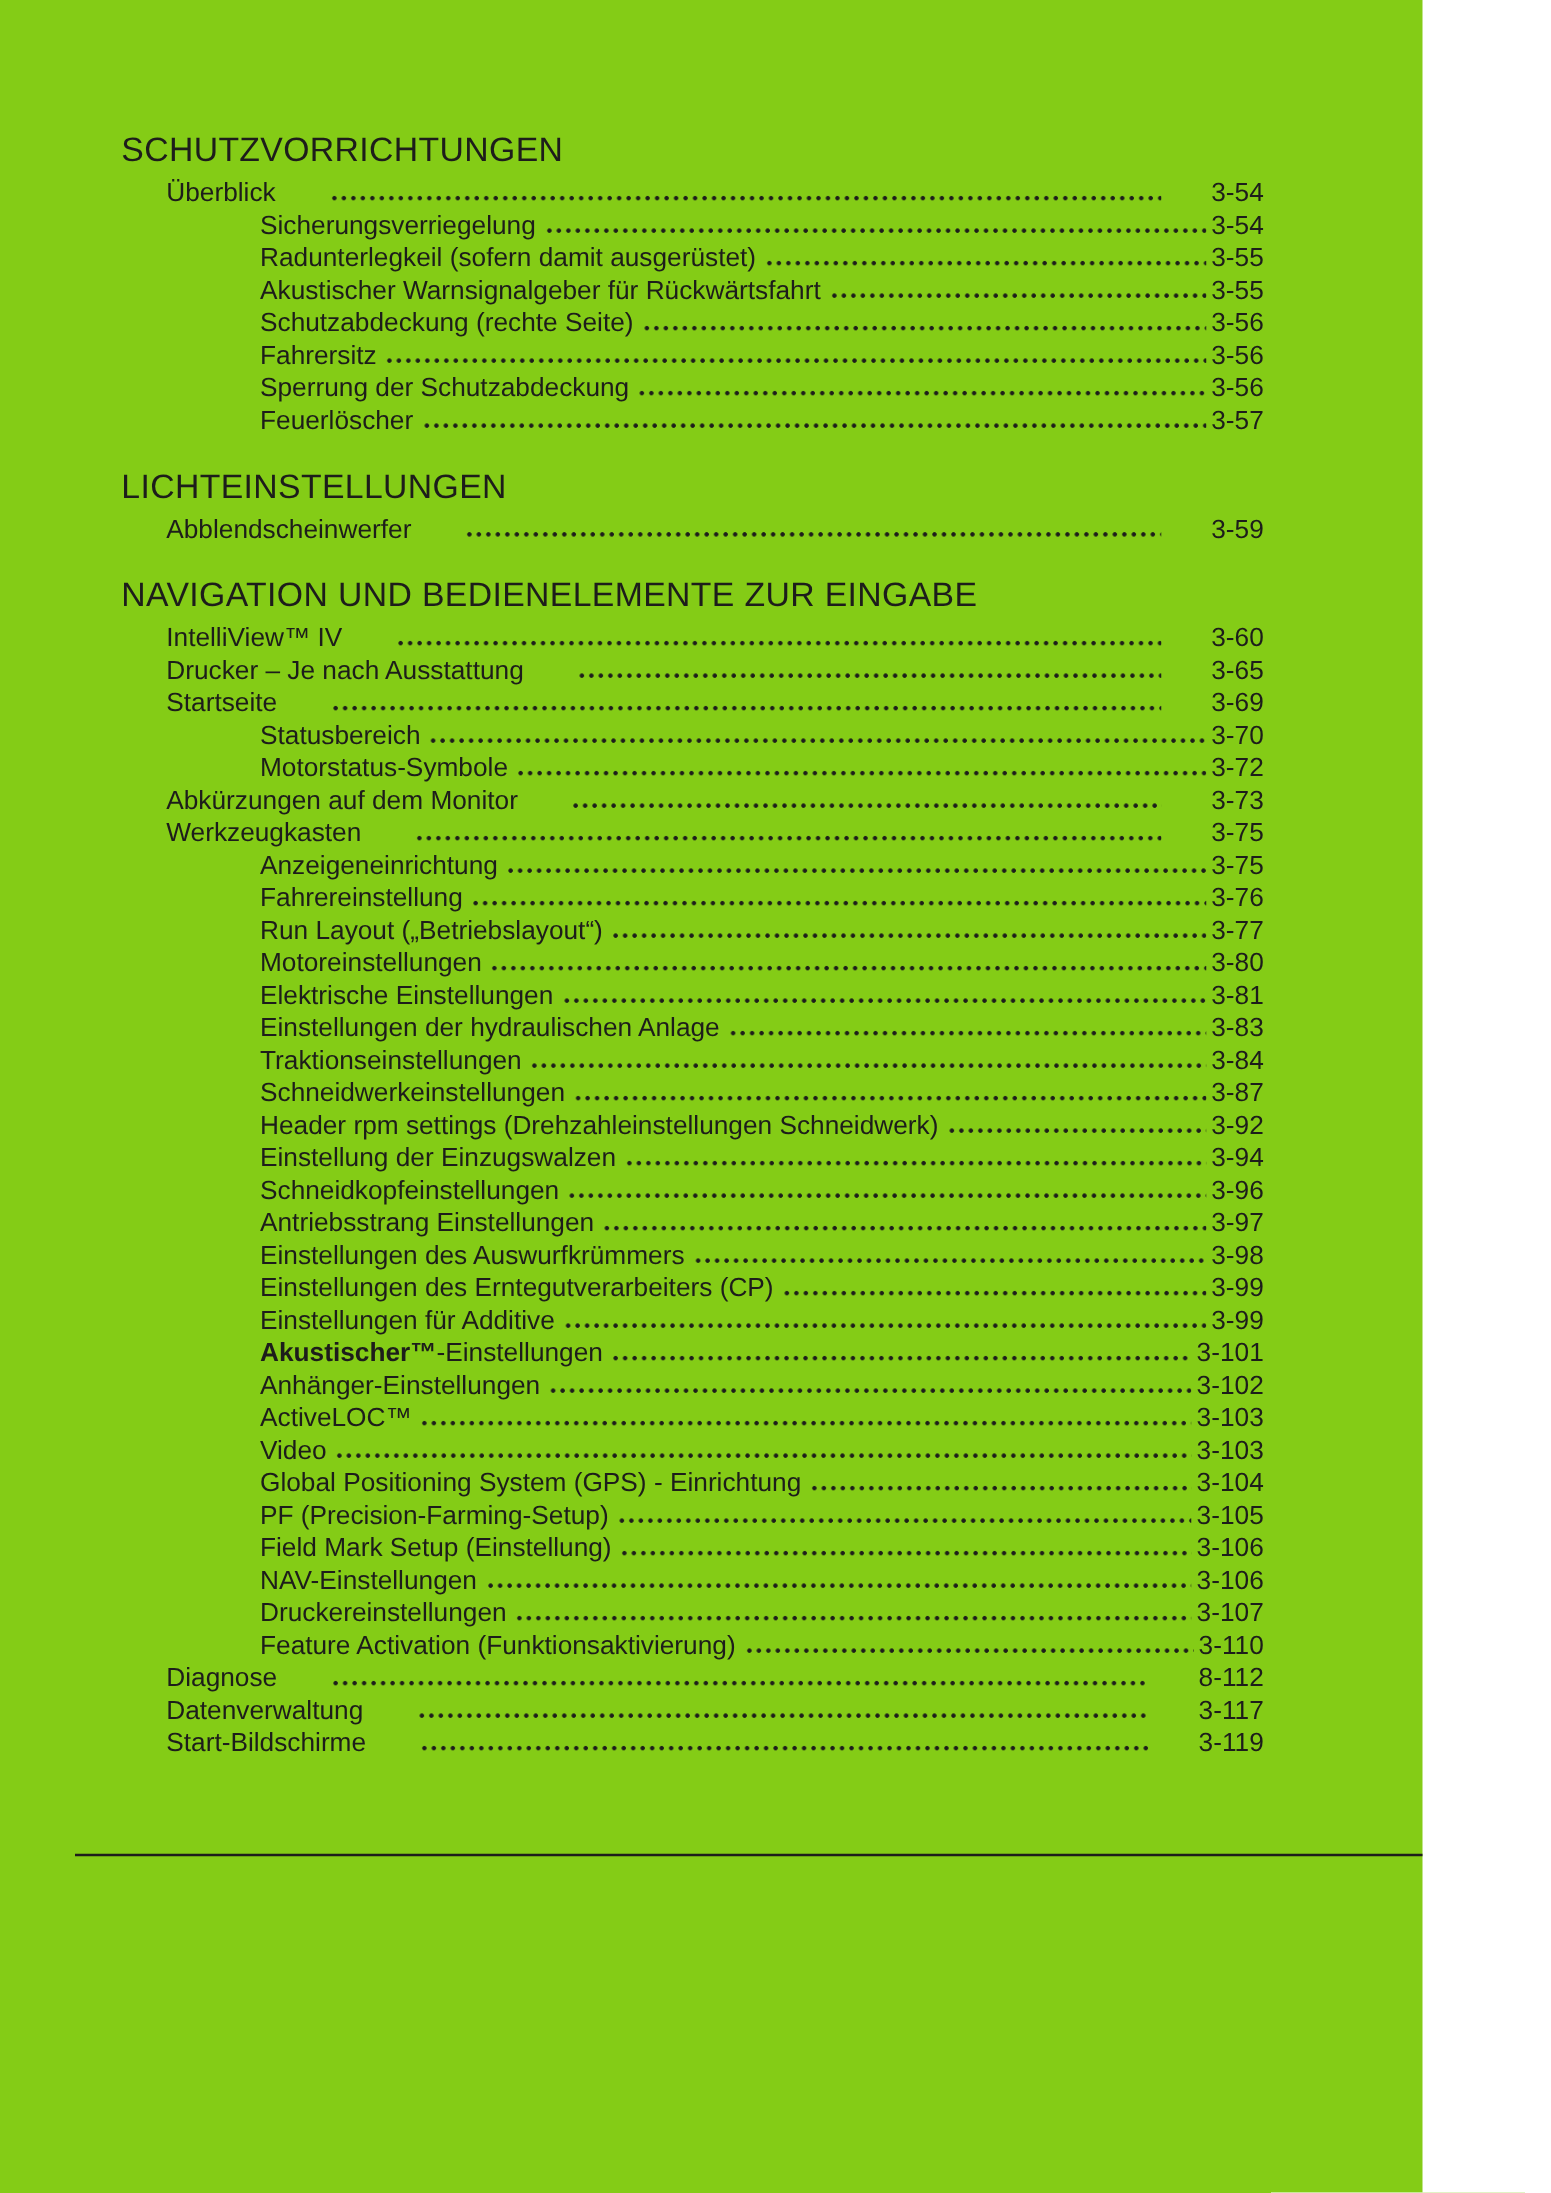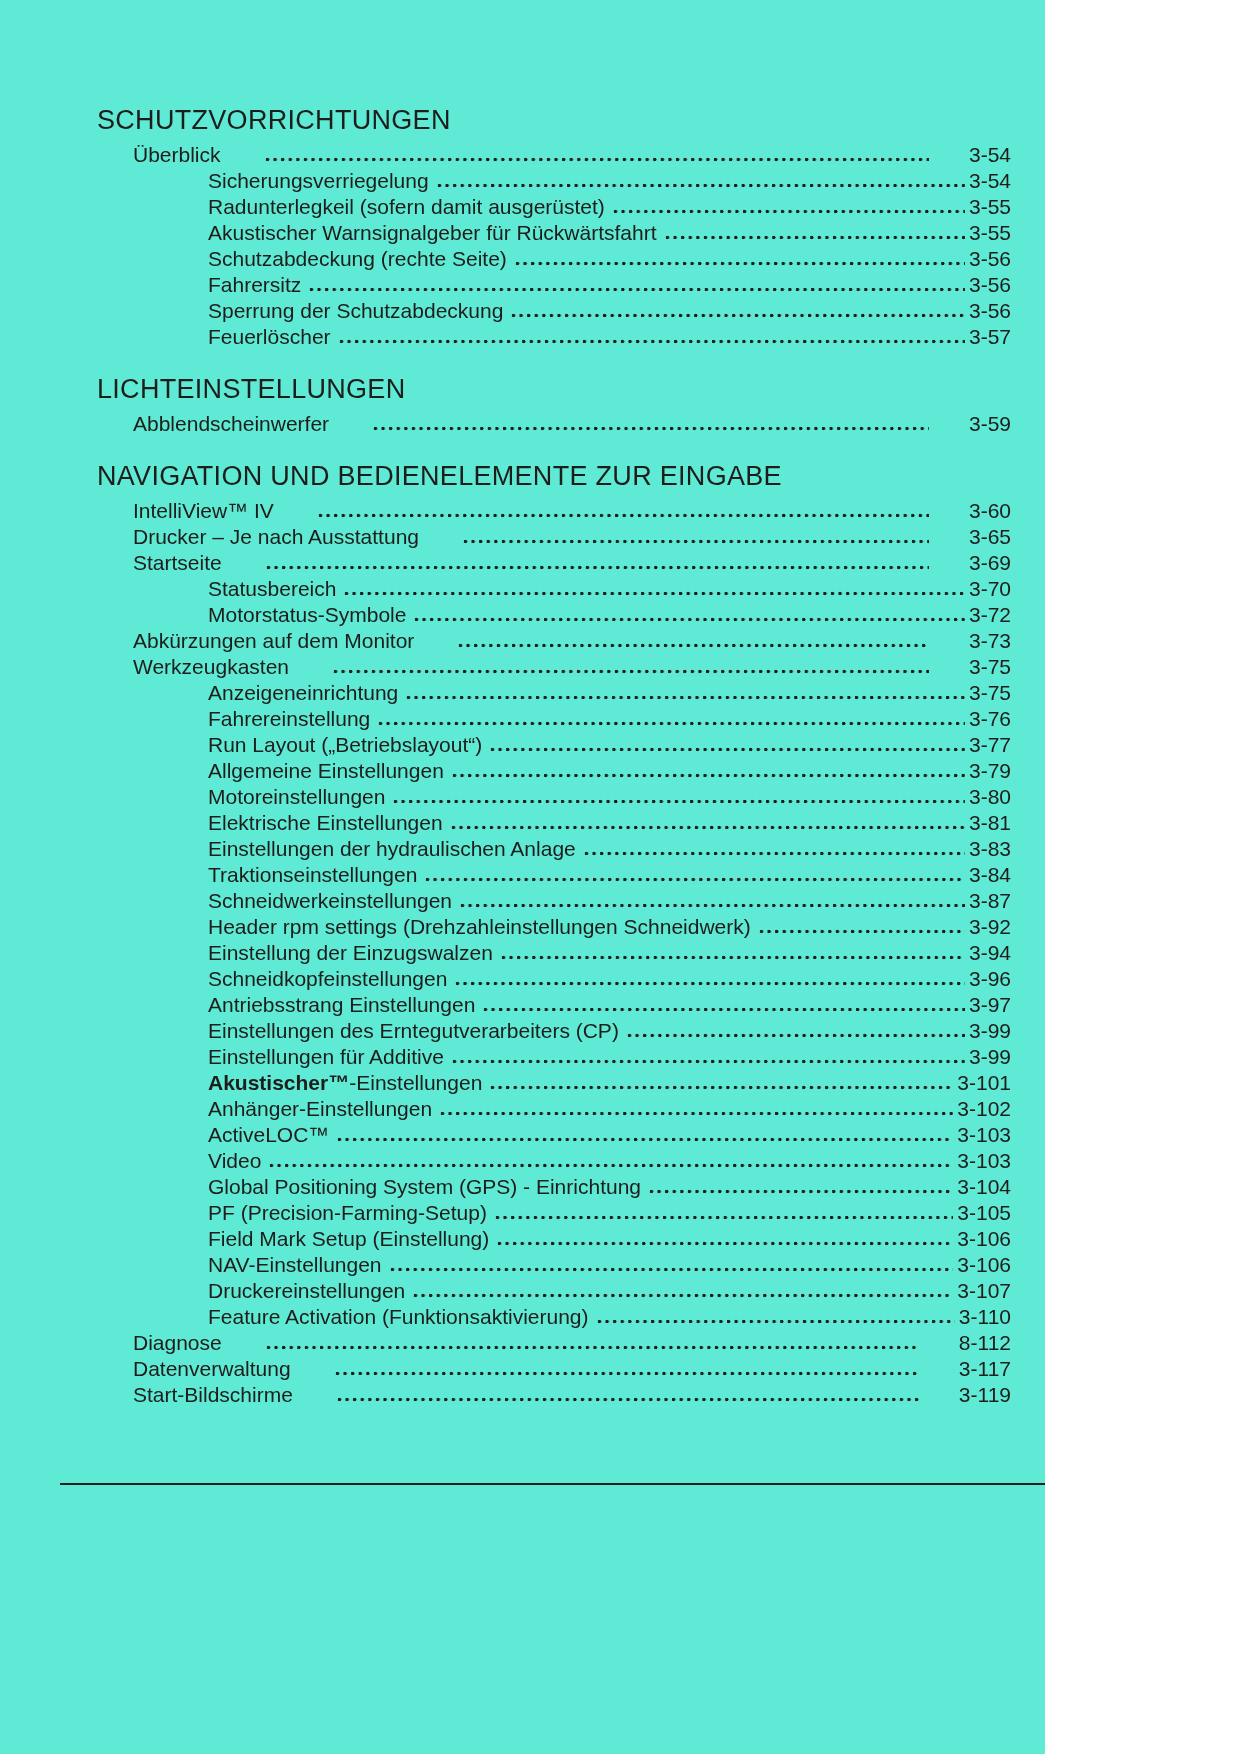--- a/index.html
+++ b/index.html
@@ -1,23 +1,23 @@
 <!DOCTYPE html>
 <html><head>
 <meta charset="utf-8">
 <style>
   * { margin: 0; padding: 0; box-sizing: border-box; }
   html, body { background: #ffffff; }
   body { font-family: "Liberation Sans", sans-serif; }
 
   .page {
     position: relative;
-    width: 1045px;
+    width: 1138px;
     height: 1754px;
-    background: #5eead4;
+    background: #84cc16;
     color: #1d1d1b;
     overflow: hidden;
   }
 
   .toc {
     position: absolute;
     left: 97px;
     top: 104px;
     width: 914px;
   }
@@ -171,25 +171,20 @@
           <span class="entry-label">Fahrereinstellung</span>
           <span class="leader"></span>
           <span class="entry-page">3-76</span>
         </div>
         <div class="entry level-2">
           <span class="entry-label">Run Layout („Betriebslayout“)</span>
           <span class="leader"></span>
           <span class="entry-page">3-77</span>
         </div>
         <div class="entry level-2">
-          <span class="entry-label">Allgemeine Einstellungen</span>
-          <span class="leader"></span>
-          <span class="entry-page">3-79</span>
-        </div>
-        <div class="entry level-2">
           <span class="entry-label">Motoreinstellungen</span>
           <span class="leader"></span>
           <span class="entry-page">3-80</span>
         </div>
         <div class="entry level-2">
           <span class="entry-label">Elektrische Einstellungen</span>
           <span class="leader"></span>
           <span class="entry-page">3-81</span>
         </div>
         <div class="entry level-2">
@@ -219,20 +214,25 @@
         </div>
         <div class="entry level-2">
           <span class="entry-label">Schneidkopfeinstellungen</span>
           <span class="leader"></span>
           <span class="entry-page">3-96</span>
         </div>
         <div class="entry level-2">
           <span class="entry-label">Antriebsstrang Einstellungen</span>
           <span class="leader"></span>
           <span class="entry-page">3-97</span>
+        </div>
+        <div class="entry level-2">
+          <span class="entry-label">Einstellungen des Auswurfkrümmers</span>
+          <span class="leader"></span>
+          <span class="entry-page">3-98</span>
         </div>
         <div class="entry level-2">
           <span class="entry-label">Einstellungen des Erntegutverarbeiters (CP)</span>
           <span class="leader"></span>
           <span class="entry-page">3-99</span>
         </div>
         <div class="entry level-2">
           <span class="entry-label">Einstellungen für Additive</span>
           <span class="leader"></span>
           <span class="entry-page">3-99</span>

